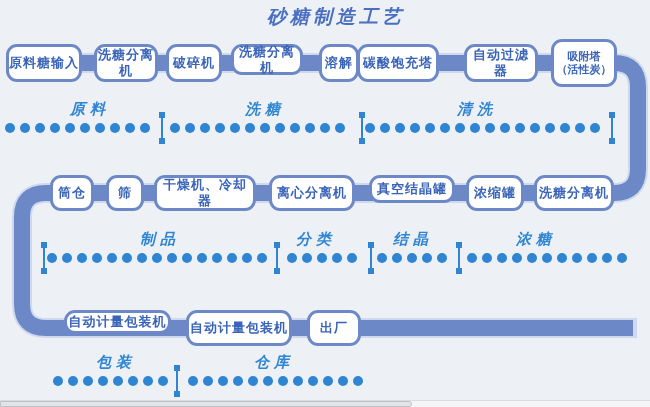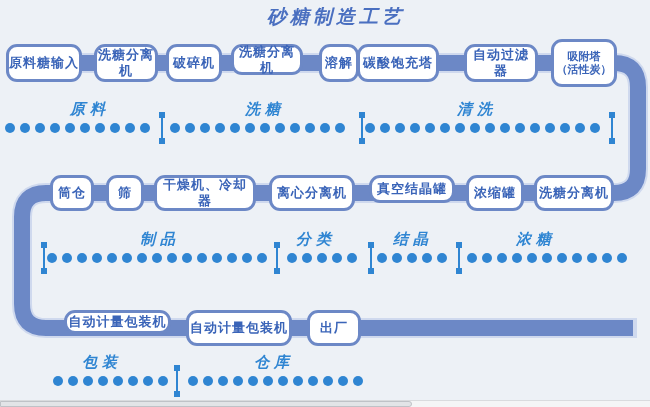--- a/index.html
+++ b/index.html
@@ -171,20 +171,20 @@
       <div class="dot" style="left: 233px; top: 376px;"></div>
       <div class="dot" style="left: 248px; top: 376px;"></div>
       <div class="dot" style="left: 263px; top: 376px;"></div>
       <div class="dot" style="left: 278px; top: 376px;"></div>
       <div class="dot" style="left: 293px; top: 376px;"></div>
       <div class="dot" style="left: 308px; top: 376px;"></div>
       <div class="dot" style="left: 323px; top: 376px;"></div>
       <div class="dot" style="left: 338px; top: 376px;"></div>
       <div class="dot" style="left: 353px; top: 376px;"></div>
       <div class="divider" style="left: 176px; top: 368px; height: 26px;"></div>
-      <div class="stage-label" style="left: 102px; top: 353px;">包装</div>
+      <div class="stage-label" style="left: 116px; top: 353px;">包装</div>
       <div class="stage-label" style="left: 274px; top: 353px;">仓库</div>
     </div>
 
   <div class="scroll-track">
     <div class="scroll-thumb"></div>
   </div>
 </div>
 
 </body></html>

